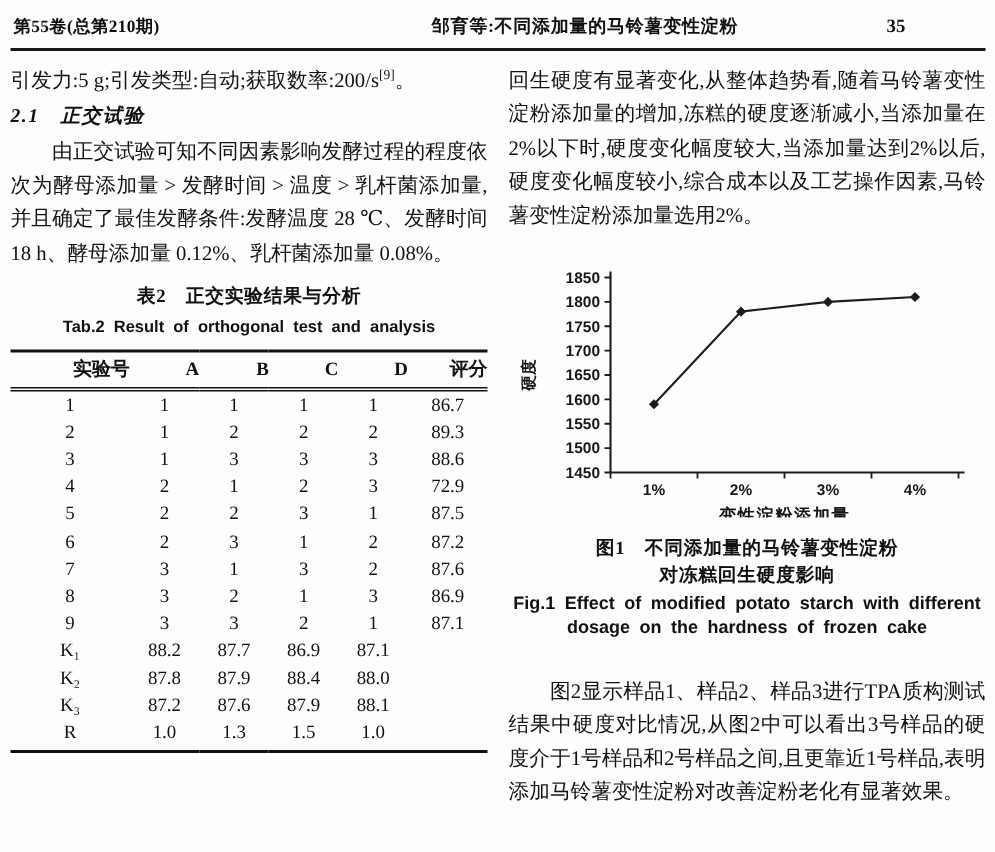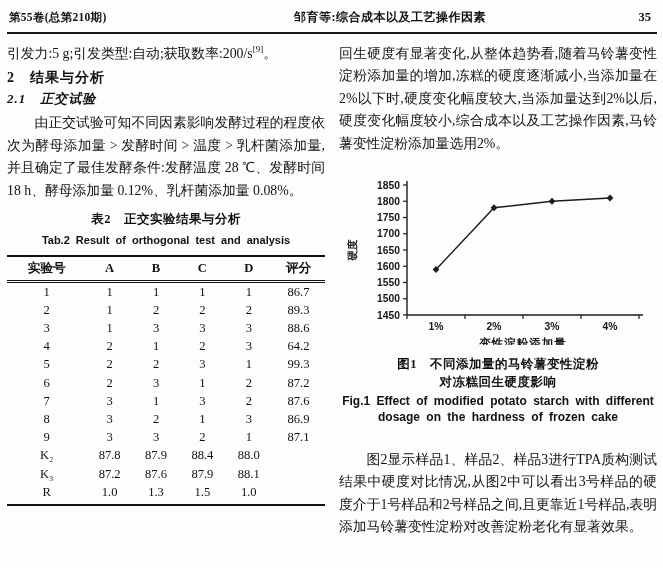--- a/index.html
+++ b/index.html
@@ -14,66 +14,65 @@
   .page{width:663px;height:413px;box-sizing:border-box;padding:6px 6px 0 7px;}
   
   .hdr{
     display:flex;align-items:baseline;
     font-weight:bold;font-size:11.5px;
     padding:3px 2px 6px 2px;
     border-bottom:2px solid #161616;
   }
   .hdr-left{width:180px;letter-spacing:.3px;}
   .hdr-center{flex:1;text-align:center;font-size:12px;letter-spacing:.5px;}
-  .hdr-right{width:60px;text-align:right;font-size:12.5px;padding-right:4px;}
+  .hdr-right{width:60px;font-size:12.5px;padding-right:4px;}
   
   .cols{display:flex;gap:14px;margin-top:9px;}
   .col{width:321px;}
   p{margin:0;font-size:13.8px;line-height:22.4px;text-align:justify;}
-  .indent{text-indent:2em;font-family:Liberation Serif, serif;}
+  .indent{text-indent:2em;}
   sup{font-size:9px;line-height:0;}
   .sec-h{font-size:14px;font-weight:bold;margin:4px 0 3px 0;letter-spacing:1px;}
   .sec-sub{font-size:13px;font-weight:bold;font-style:italic;margin:3px 0 4px 0;letter-spacing:1px;}
   
   .tbl-title-cn{margin-top:9px;text-align:center;font-weight:bold;font-size:12.5px;letter-spacing:.5px;font-family:Liberation Serif, serif;}
   .tbl-title-en{text-align:center;font-weight:bold;font-size:11px;font-family:"Liberation Sans","DejaVu Sans",sans-serif;margin-top:6px;word-spacing:3px;}
   table.otable{
     width:100%;border-collapse:collapse;margin-top:9px;
     font-size:12.6px;
   }
   table.otable th{
-    font-weight:bold;padding:3px 0 3px 0;text-align:center;
+    font-weight:bold;padding:3px 0 3px 0;text-align:right;
     border-top:2px solid #111;border-bottom:3px double #111;
   }
   table.otable td{text-align:center;padding:1.6px 0;}
   table.otable tr:last-child td{border-bottom:2.5px solid #111;padding-bottom:4px;}
   
   .figure{margin-top:22px;text-align:center;}
   .fig-cap-cn{font-weight:bold;font-size:12.5px;text-align:center;line-height:18px;margin-top:6px;letter-spacing:.5px;}
   .fig-cap-en{font-weight:bold;font-size:12px;font-family:"Liberation Sans","DejaVu Sans",sans-serif;text-align:center;line-height:15.5px;word-spacing:3px;}
   .rc-para2{margin-top:24px;}
   svg text{fill:#161616;}
 </style>
 </head>
 <body>
 
 <div class="page">
 
   <div class="hdr">
     <div class="hdr-left">第55卷(总第210期)</div>
-    <div class="hdr-center">邹育等:综合成本以及工艺操作因素</div>
+    <div class="hdr-center">邹育等:不同添加量的马铃薯变性淀粉</div>
     <div class="hdr-right">35</div>
   </div>
 
   <div class="cols">
 
     <div class="col">
       <p><span>引发力:5 g;引发类型:自动;获取数率:200/s</span><sup>[9]</sup><span>。</span></p>
 
-      <div class="sec-h">2　结果与分析</div>
       <div class="sec-sub">2.1　正交试验</div>
 
       <p class="indent">由正交试验可知不同因素影响发酵过程的程度依次为酵母添加量 &gt; 发酵时间 &gt; 温度 &gt; 乳杆菌添加量,并且确定了最佳发酵条件:发酵温度 28 ℃、发酵时间 18 h、酵母添加量 0.12%、乳杆菌添加量 0.08%。</p>
 
       <div class="tbl-title-cn">表2　正交实验结果与分析</div>
       <div class="tbl-title-en">Tab.2  Result of orthogonal test and analysis</div>
 
       <table class="otable">
         <thead>
           <tr id="otable-head-row">
@@ -109,29 +108,29 @@
               <td>3</td>
               <td>3</td>
               <td>88.6</td>
             </tr>
             <tr>
               <td>4</td>
               <td>2</td>
               <td>1</td>
               <td>2</td>
               <td>3</td>
-              <td>64.2</td>
+              <td>72.9</td>
             </tr>
             <tr>
               <td>5</td>
               <td>2</td>
               <td>2</td>
               <td>3</td>
               <td>1</td>
-              <td>99.3</td>
+              <td>87.5</td>
             </tr>
             <tr>
               <td>6</td>
               <td>2</td>
               <td>3</td>
               <td>1</td>
               <td>2</td>
               <td>87.2</td>
             </tr>
             <tr>
@@ -150,20 +149,28 @@
               <td>3</td>
               <td>86.9</td>
             </tr>
             <tr>
               <td>9</td>
               <td>3</td>
               <td>3</td>
               <td>2</td>
               <td>1</td>
               <td>87.1</td>
+            </tr>
+            <tr>
+              <td>K₁</td>
+              <td>88.2</td>
+              <td>87.7</td>
+              <td>86.9</td>
+              <td>87.1</td>
+              <td></td>
             </tr>
             <tr>
               <td>K₂</td>
               <td>87.8</td>
               <td>87.9</td>
               <td>88.4</td>
               <td>88.0</td>
               <td></td>
             </tr>
             <tr>

